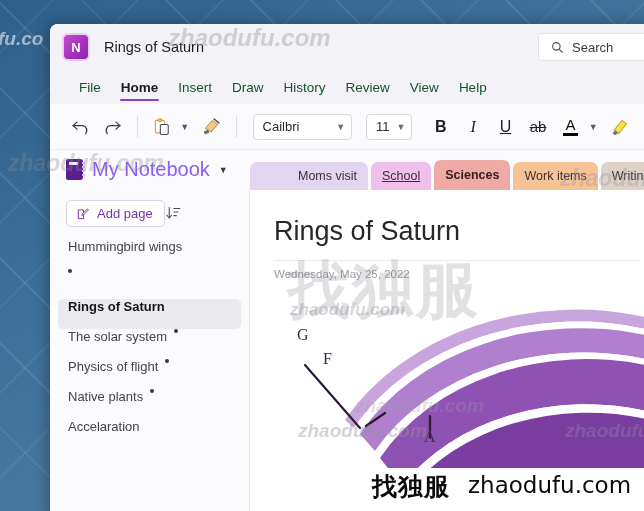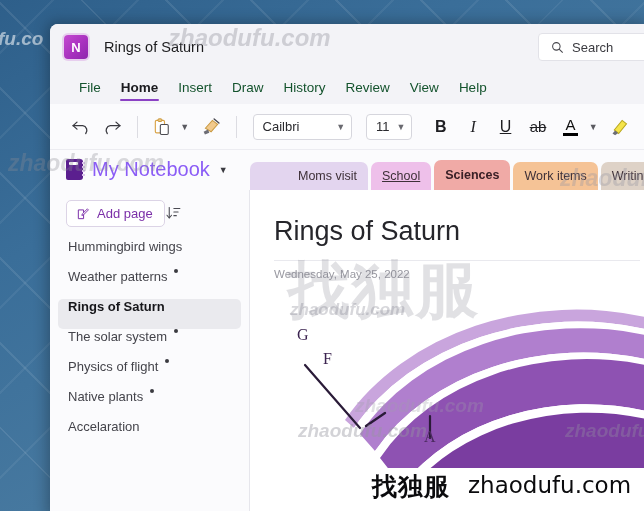--- a/index.html
+++ b/index.html
@@ -329,21 +329,20 @@
             <path d="M12.5 15 H16" stroke="#4a4a52" stroke-width="1.5" stroke-linecap="round"></path>
           </svg>
         </div>
       </div>
 
       <div class="page-list">
         <div class="page-item">
           <span>Hummingbird wings</span>
         </div>
         <div class="page-item">
-          <span>Weather patterns</span>
           <span class="dot"></span>
         </div>
         <div class="page-item selected">
           <span>Rings of Saturn</span>
         </div>
         <div class="page-item">
           <span>The solar system</span>
           <span class="dot"></span>
         </div>
         <div class="page-item">

